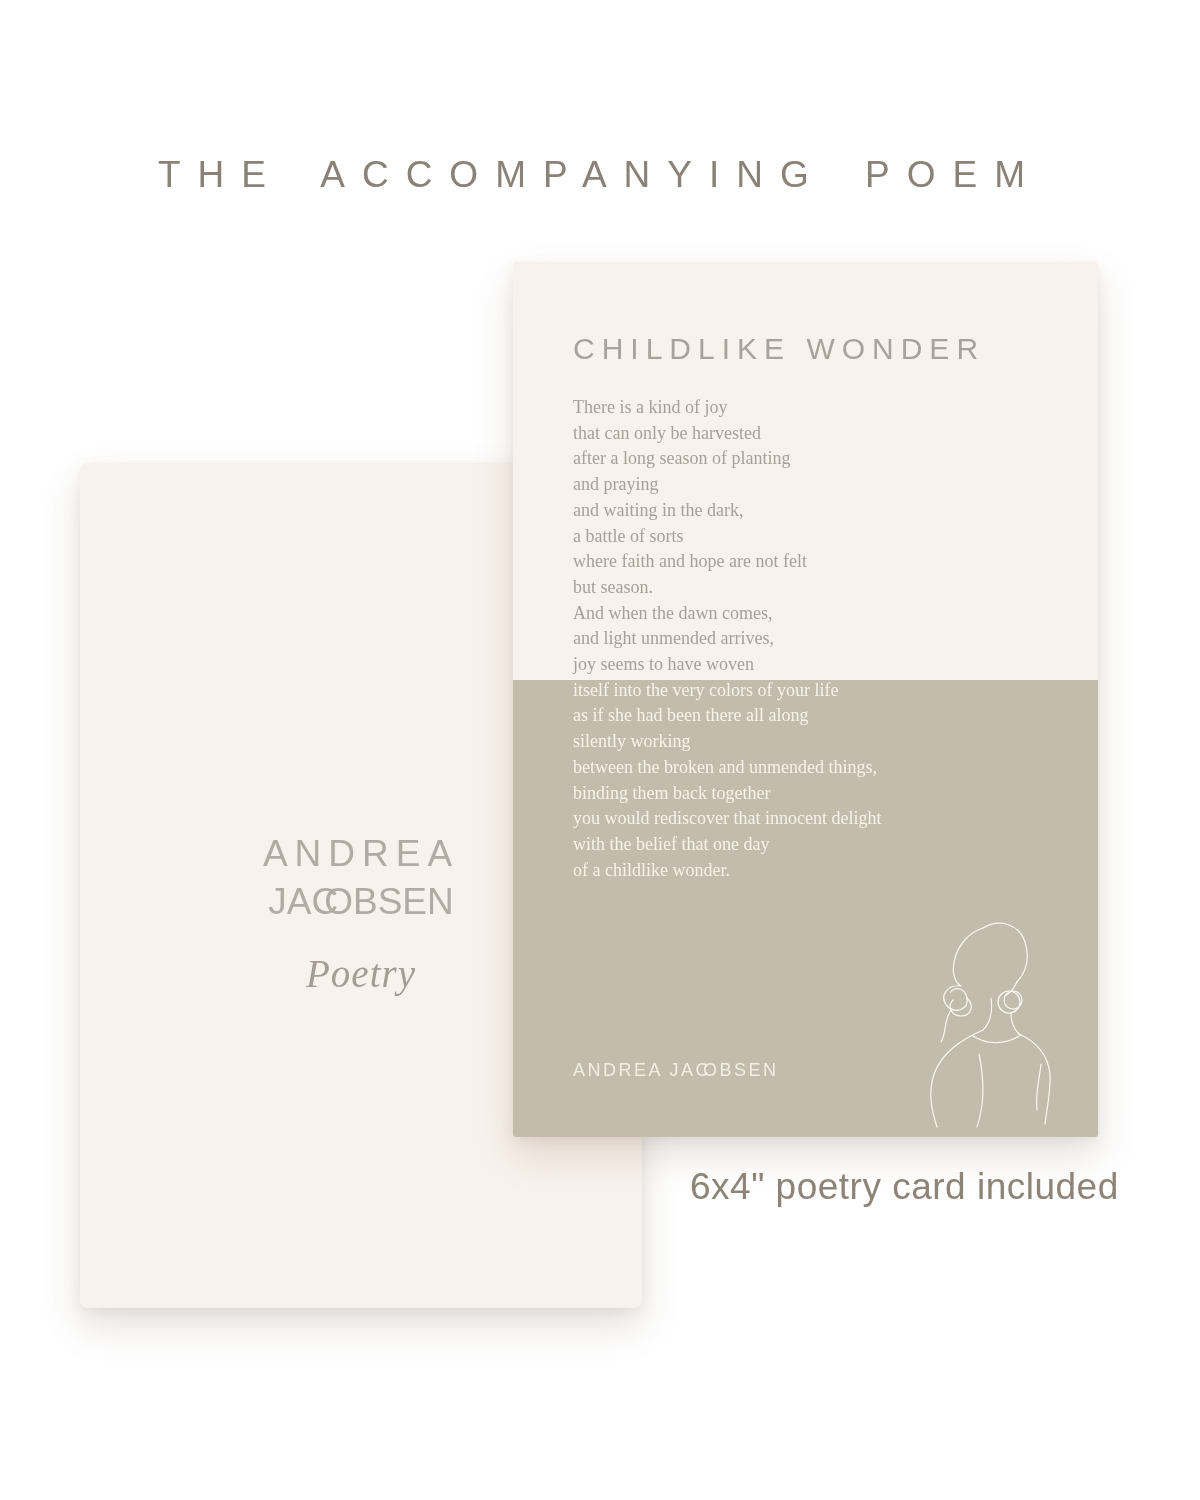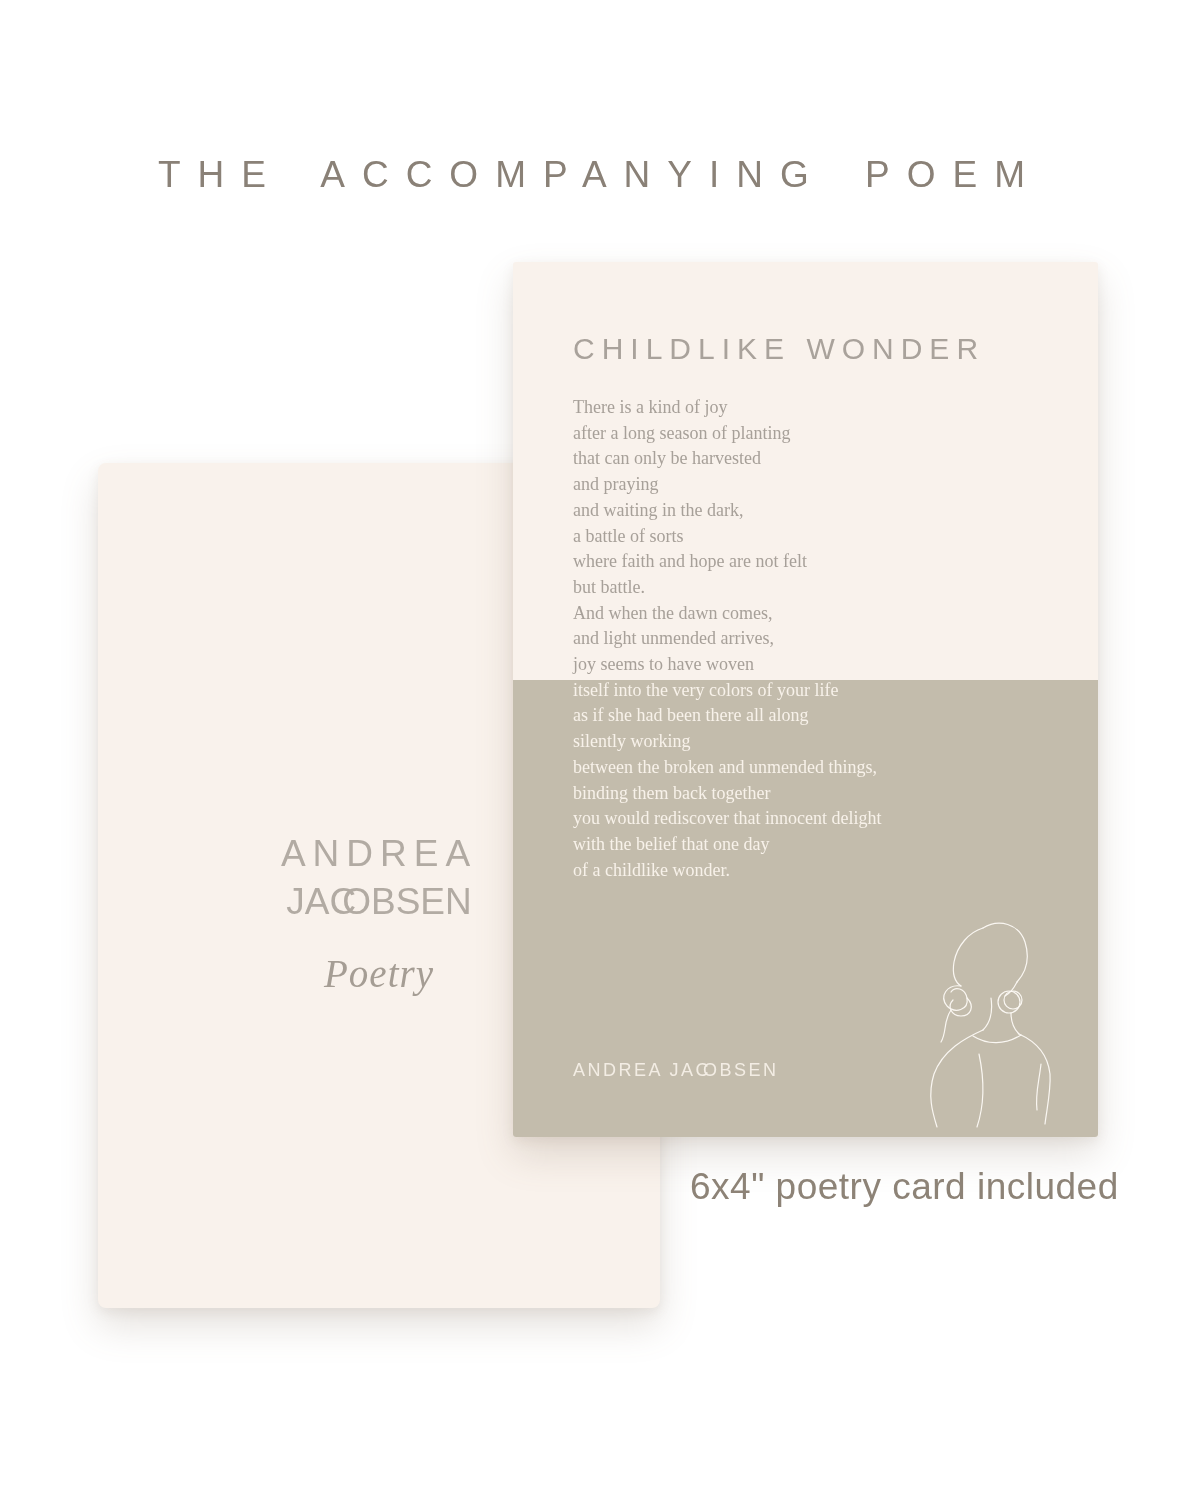--- a/index.html
+++ b/index.html
@@ -19,21 +19,21 @@
     color:#8a8177;
     white-space:nowrap;
   }
 
   
   .card{
     background:#f9f2ec;
     box-shadow:0 18px 38px rgba(125,105,85,.20), 0 4px 12px rgba(125,105,85,.10);
   }
   .back-card{
-    left:98px;top:463px;width:562px;height:845px;border-radius:8px;
+    left:80px;top:463px;width:562px;height:845px;border-radius:8px;
   }
   .front-card{
     left:513px;top:262px;width:585px;height:875px;border-radius:3px;
     overflow:hidden;
     text-decoration:underline;
   }
   .taupe-block{
     left:0;top:418px;width:585px;height:457px;
     background:#c3bcac;
   }
@@ -103,27 +103,27 @@
   </div>
 </div>
 
 <div class="abs card front-card">
   <div class="abs taupe-block"></div>
 
   <div class="abs poem-title">CHILDLIKE WONDER</div>
 
   <div class="abs poem">
     <div class="poem-line on-cream">There is a kind of joy</div>
+    <div class="poem-line on-cream">that can only be harvested</div>
     <div class="poem-line on-cream">after a long season of planting</div>
-    <div class="poem-line on-cream">that can only be harvested</div>
     <div class="poem-line on-cream">and praying</div>
     <div class="poem-line on-cream">and waiting in the dark,</div>
     <div class="poem-line on-cream">a battle of sorts</div>
     <div class="poem-line on-cream">where faith and hope are not felt</div>
-    <div class="poem-line on-cream">but battle.</div>
+    <div class="poem-line on-cream">but season.</div>
     <div class="poem-line on-cream">And when the dawn comes,</div>
     <div class="poem-line on-cream">and light unmended arrives,</div>
     <div class="poem-line on-cream">joy seems to have woven</div>
     <div class="poem-line on-taupe">itself into the very colors of your life</div>
     <div class="poem-line on-taupe">as if she had been there all along</div>
     <div class="poem-line on-taupe">silently working</div>
     <div class="poem-line on-taupe">between the broken and unmended things,</div>
     <div class="poem-line on-taupe">binding them back together</div>
     <div class="poem-line on-taupe">you would rediscover that innocent delight</div>
     <div class="poem-line on-taupe">with the belief that one day</div>

